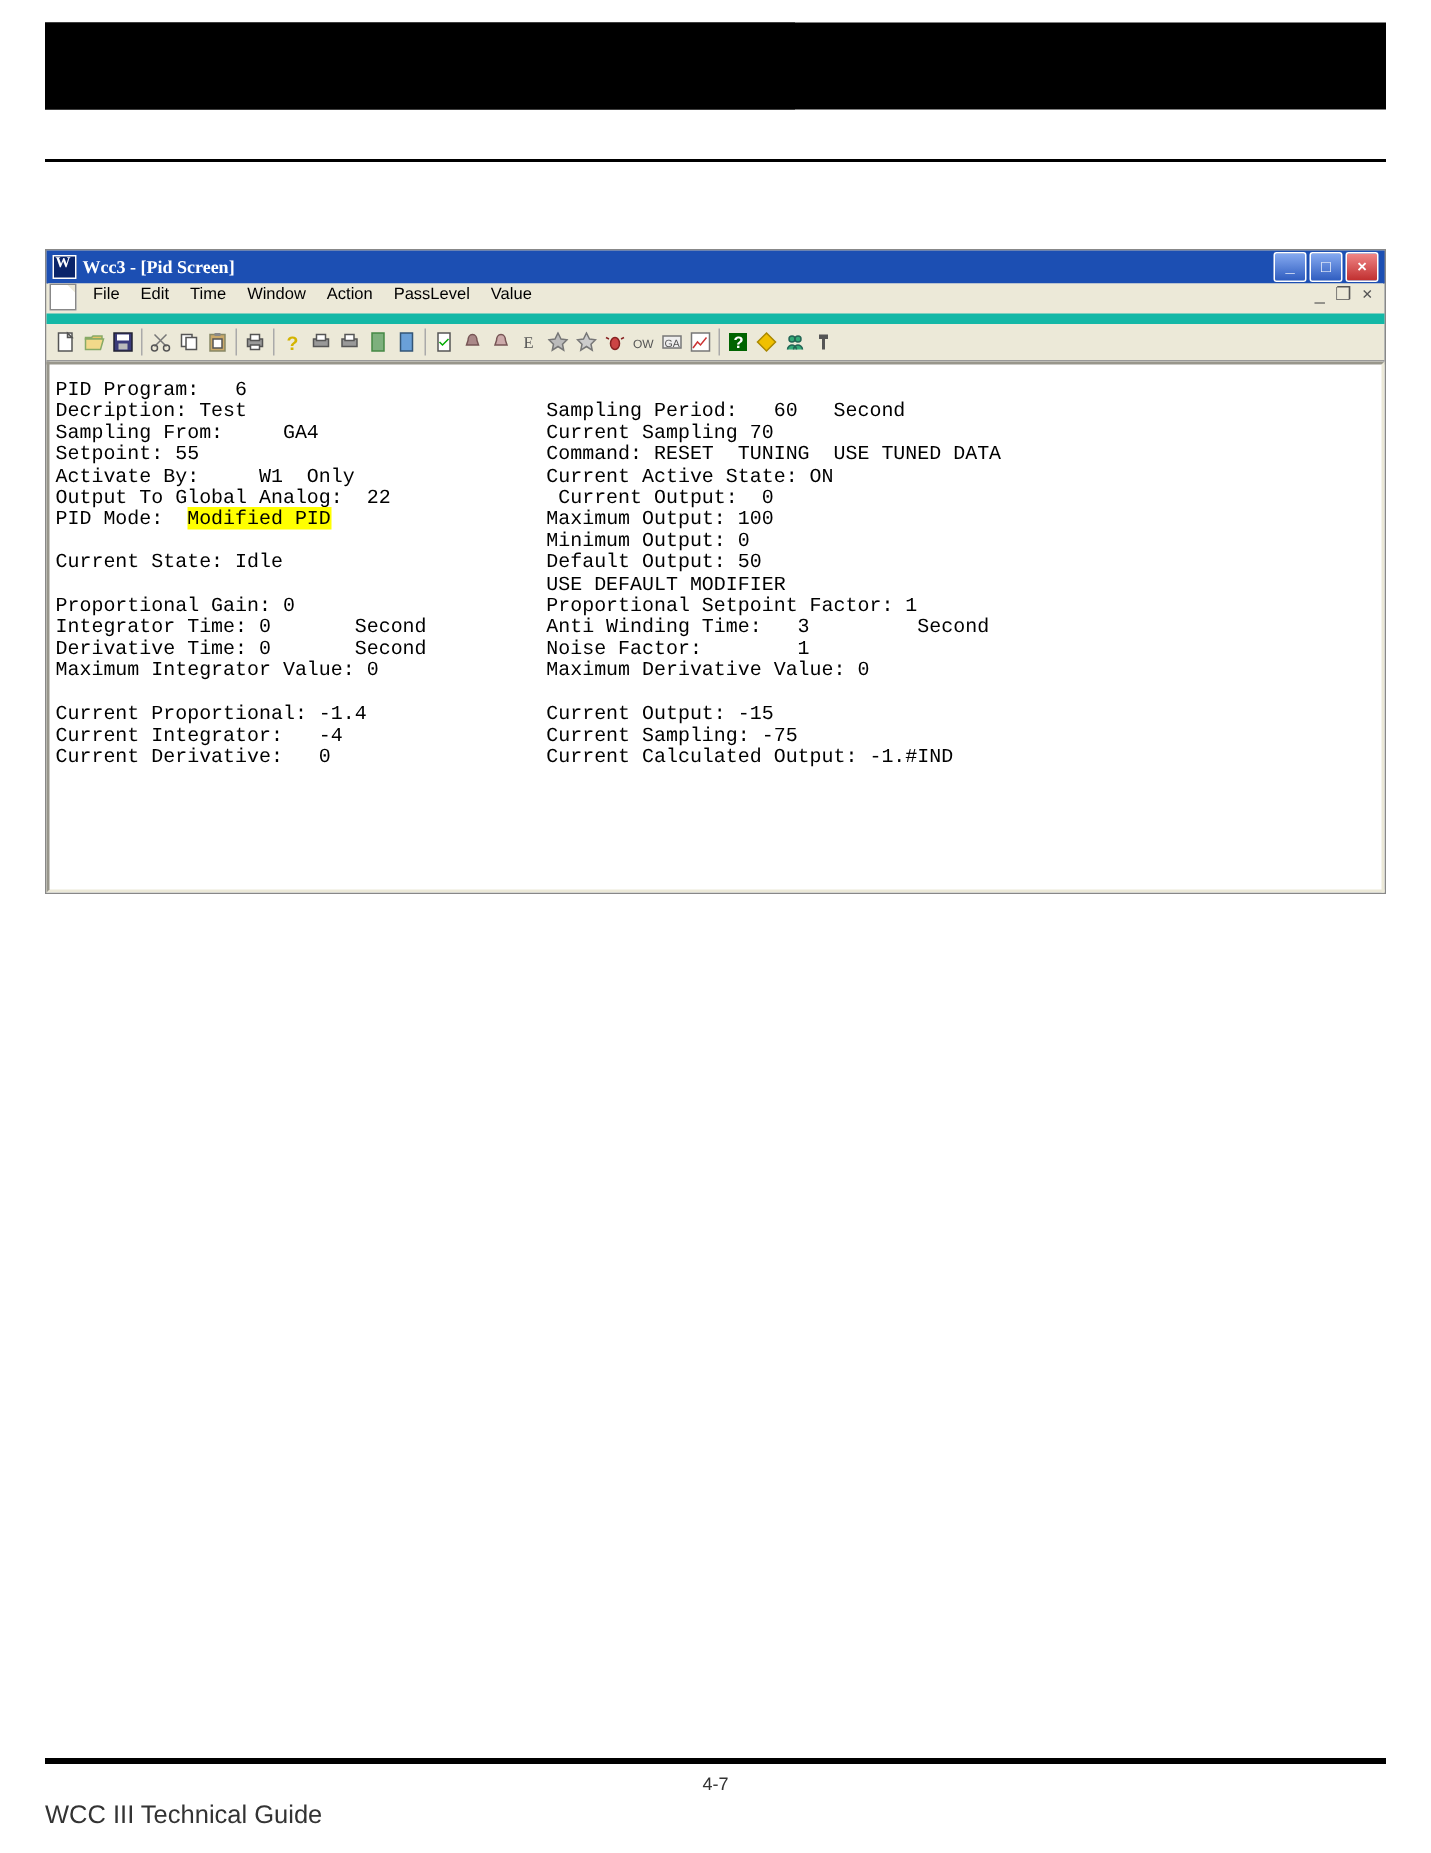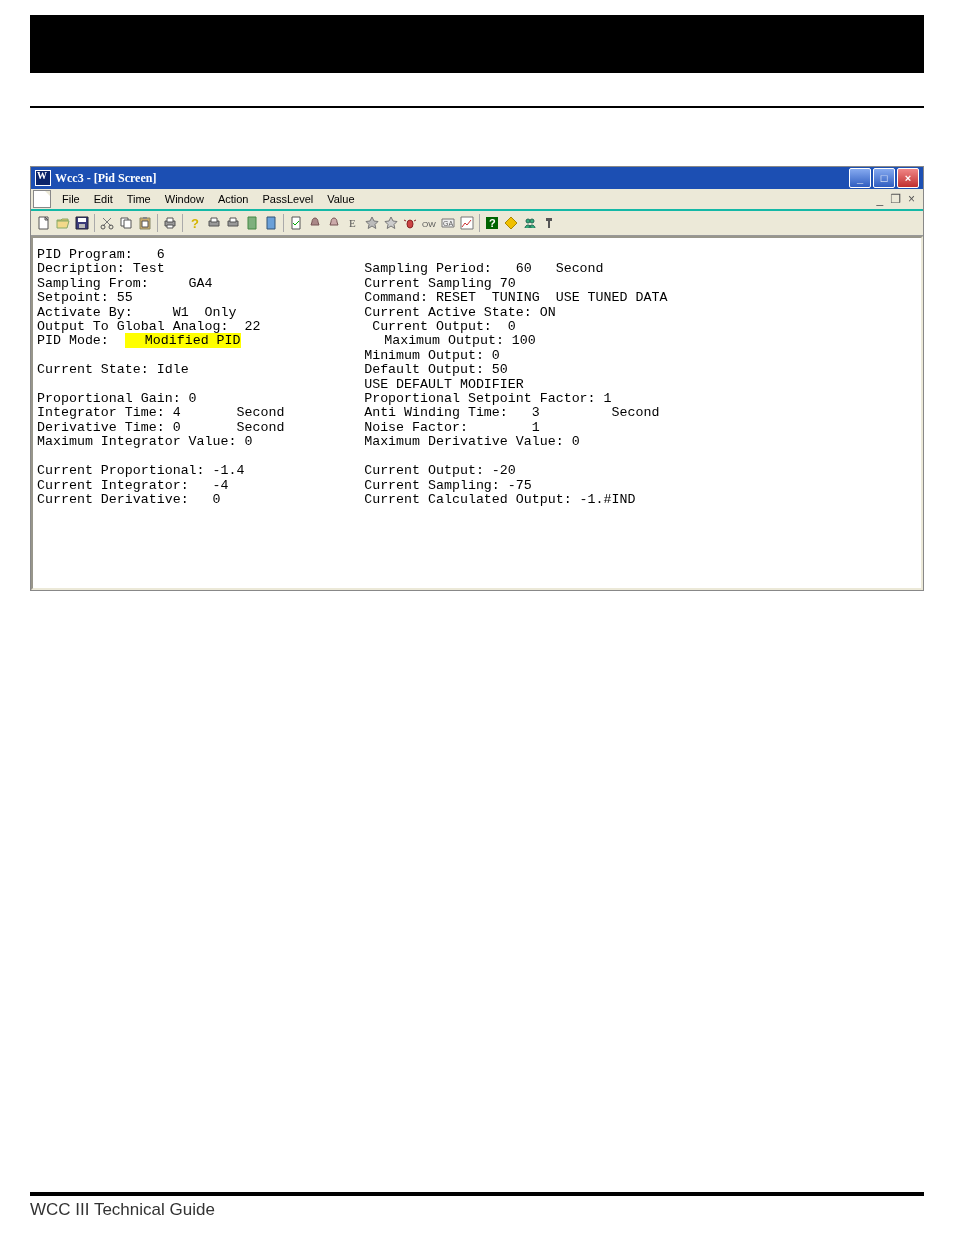--- a/index.html
+++ b/index.html
@@ -12,32 +12,32 @@
   .window{border:1px solid #888;box-shadow:0 0 0 1px #0a246a inset;background:#ece9d8;}
   .titlebar{background:linear-gradient(90deg,#0a246a 0%,#3a6ea5 50%,#0a246a 100%);background:#1c4fb3;color:#fff;height:22px;display:flex;align-items:center;padding:0 4px;font-size:12px;font-weight:bold;}
   .titlebar .appicon{width:14px;height:14px;background:#0a246a;border:1px solid #fff;margin-right:4px;display:inline-block;position:relative;}
   .titlebar .appicon::after{content:"W";position:absolute;left:1px;top:-1px;font-size:10px;color:#fff;font-family:serif;}
   .titlebar .title-text{flex:1;font-family:Liberation Serif, serif;}
   .winbtns{display:flex;gap:2px;}
   .winbtn{width:20px;height:18px;border:1px solid #fff;border-radius:2px;display:flex;align-items:center;justify-content:center;font-size:11px;font-weight:bold;cursor:pointer;}
   .btn-min,.btn-max{background:linear-gradient(#86aaf0,#2f5dc0);}
   .btn-close{background:linear-gradient(#f08686,#c02f2f);}
   .btn-min span, .btn-max span, .btn-close span{color:#fff;}
-  .menubar{height:20px;background:#ece9d8;display:flex;align-items:center;font-size:11px;padding:0 2px;border-bottom:2px solid #14b8a6;}
+  .menubar{height:20px;background:#ece9d8;display:flex;align-items:flex-start;font-size:11px;padding:0 2px;border-bottom:7px solid #14b8a6;}
   .menubar .docicon{width:16px;height:16px;margin-right:4px;display:inline-block;background:#fff;border:1px solid #888;position:relative;}
   .menubar .docicon::after{content:"";position:absolute;right:0;top:0;border-style:solid;border-width:0 5px 5px 0;border-color:transparent #ece9d8 transparent transparent;}
   .menubar .mitem{padding:1px 7px;cursor:default;}
   .menubar .mdiwrap{margin-left:auto;display:flex;gap:3px;color:#555;font-size:12px;padding-right:4px;}
   .mdiwrap span{cursor:pointer;padding:0 2px;}
   .toolbar{height:24px;background:#ece9d8;border-bottom:1px solid #999;display:flex;align-items:center;padding:0 4px;gap:1px;}
   .tbtn{width:18px;height:18px;display:flex;align-items:center;justify-content:center;font-size:12px;cursor:pointer;}
   .tbtn svg{width:14px;height:14px;}
   .tsep{width:1px;height:18px;background:#aaa;margin:0 2px;}
   .content{background:#fff;min-height:320px;padding:10px 4px 20px 4px;font-family:"Courier New",monospace;font-size:13.3px;line-height:14.4px;color:#000;white-space:pre;border:2px inset #ece9d8;}
-  .hl{background:#ffff00;padding-left:20px;}
+  .hl{background:#ffff00;}
   .bottom-wrap{position:absolute;bottom:30px;left:30px;right:30px;}
   .page-num{text-align:center;font-size:12px;margin-top:6px;color:#333;}
   .footer-line{display:flex;justify-content:space-between;font-size:17px;color:#333;margin-top:4px;}
   
   svg *{vector-effect:non-scaling-stroke;}
 </style>
 </head>
 <body>
 
 <div class="page">
@@ -249,33 +249,34 @@
 <span>Decription: Test</span>                         <span>Sampling Period:   60   Second</span>
 <span>Sampling From:     GA4</span>                   <span>Current Sampling 70</span>
 <span>Setpoint: 55</span>                             <span>Command: RESET  TUNING  USE TUNED DATA</span>
 <span>Activate By:     W1  Only</span>                <span>Current Active State: ON</span>
 <span>Output To Global Analog:  22</span>              <span>Current Output:  0</span>
 <span>PID Mode:  </span><span class="hl">Modified PID</span>                  <span>Maximum Output: 100</span>
                                          <span>Minimum Output: 0</span>
 <span>Current State: Idle</span>                      <span>Default Output: 50</span>
                                          <span>USE DEFAULT MODIFIER</span>
 <span>Proportional Gain: 0</span>                     <span>Proportional Setpoint Factor: 1</span>
-<span>Integrator Time: 4       Second</span>          <span>Anti Winding Time:   3         Second</span>
+<span>Integrator Time: 0       Second</span>          <span>Anti Winding Time:   3         Second</span>
 <span>Derivative Time: 0       Second</span>          <span>Noise Factor:        1</span>
 <span>Maximum Integrator Value: 0</span>              <span>Maximum Derivative Value: 0</span>
 
-<span>Current Proportional: -1.4</span>               <span>Current Output: -20</span>
+<span>Current Proportional: -1.4</span>               <span>Current Output: -15</span>
 <span>Current Integrator:   -4</span>                 <span>Current Sampling: -75</span>
 <span>Current Derivative:   0</span>                  <span>Current Calculated Output: -1.#IND</span>
 
 </div>
 
   </div>
 
   <div class="bottom-wrap">
     <hr class="rule thick">
+    <div class="page-num">4-7</div>
     <div class="footer-line">
       <span>WCC III Technical Guide</span>
       <span></span>
     </div>
   </div>
 
 </div>
 
 </body></html>

